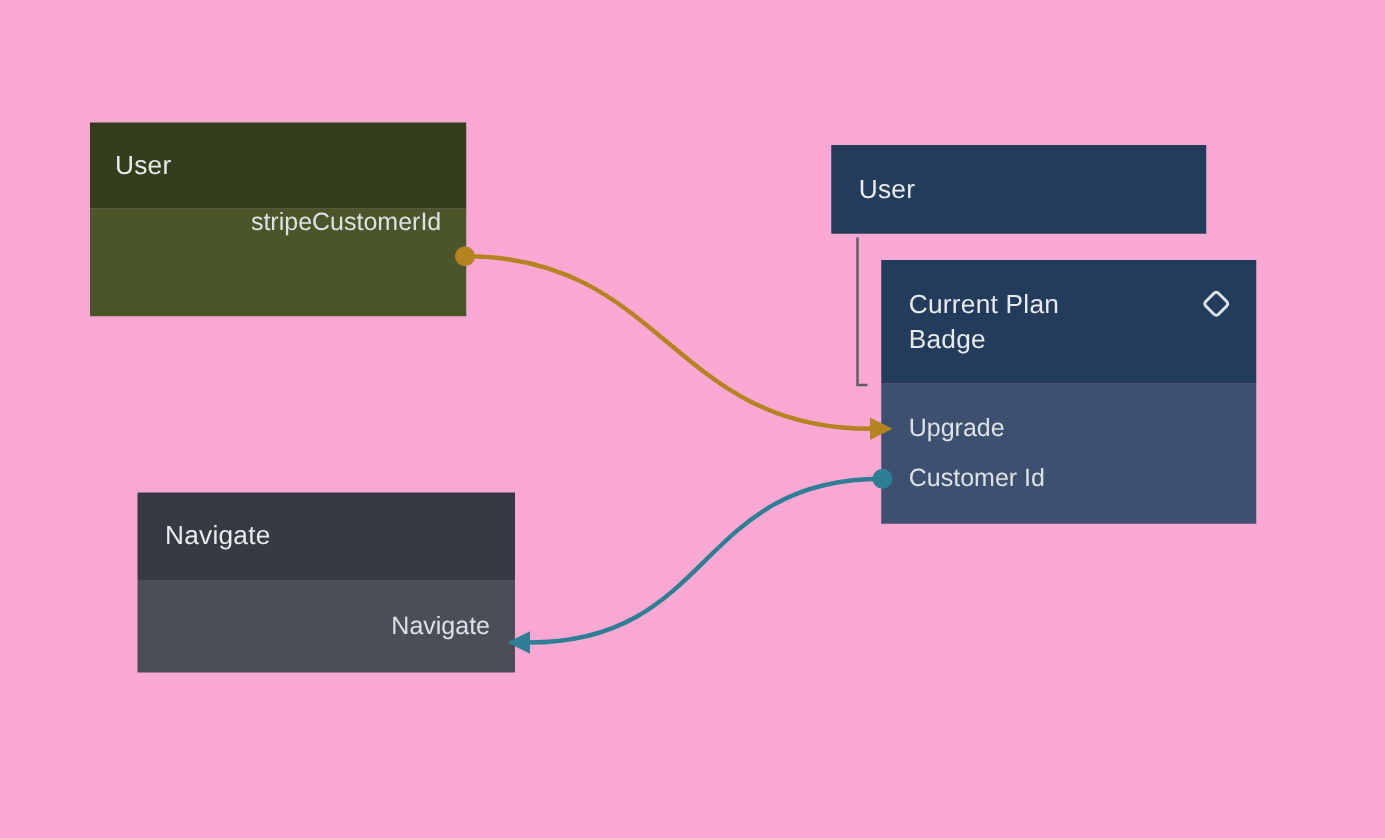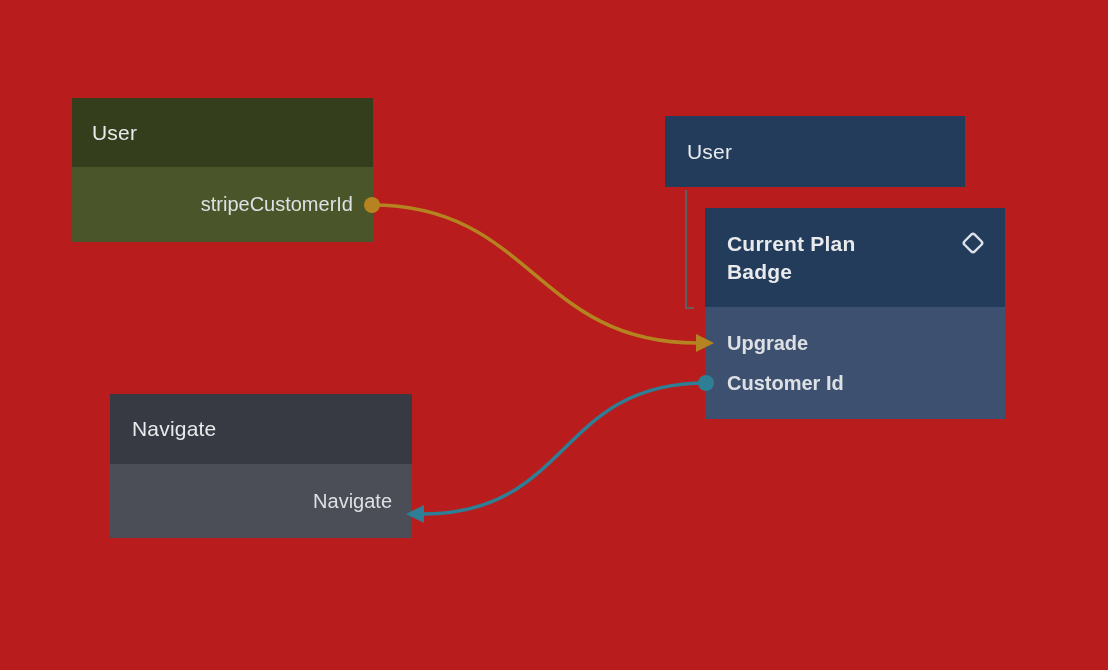--- a/index.html
+++ b/index.html
@@ -36,28 +36,28 @@
     display: flex;
     align-items: center;
     padding: 0 20px;
   }
   .field-row.align-right { justify-content: flex-end; }
   .field-row.align-left  { justify-content: flex-start; }
 
   
   #node-user        { left: 72px;  top: 98px;  width: 301px; }
   #node-user .node-header { height: 69px; }
-  #node-user .node-body   { height: 75px; display: flex; flex-direction: column; justify-content: center; }
+  #node-user .node-body   { height: 86px; display: flex; flex-direction: column; }
 
   
   #node-page        { left: 665px; top: 116px; width: 300px; }
   #node-page .node-header { height: 71px; padding-left: 22px; }
 
   
-  #node-badge       { left: 705px; top: 208px; width: 300px; font-weight: bold; }
+  #node-badge       { left: 705px; top: 208px; width: 300px; }
   #node-badge .node-header { height: 99px; padding-left: 22px; position: relative; }
   #node-badge .node-title  { max-width: 175px; }
   #node-badge .node-body   { height: 112px; padding-top: 16px; box-sizing: border-box; }
   #node-badge .field-row   { height: 40px; padding-left: 22px; }
   .badge-icon {
     position: absolute;
     top: 23px;
     right: 20px;
     width: 24px;
     height: 24px;
@@ -73,21 +73,21 @@
     left: 0; top: 0;
     width: 1108px;
     height: 670px;
     pointer-events: none;
     z-index: 10;
   }
 </style>
 </head>
 <body>
 
-<div id="canvas" style="background: #b91c1c;">
+<div id="canvas" style="background: #f9a8d4;">
 
   <div class="node" id="node-user">
     <div class="node-header" style="background: rgb(52, 62, 28);">
       <span class="node-title">User</span>
     </div>
     <div class="node-body" style="background: rgb(75, 85, 42);">
       <div class="field-row align-right">
         <span>stripeCustomerId</span>
       </div>
     </div>

